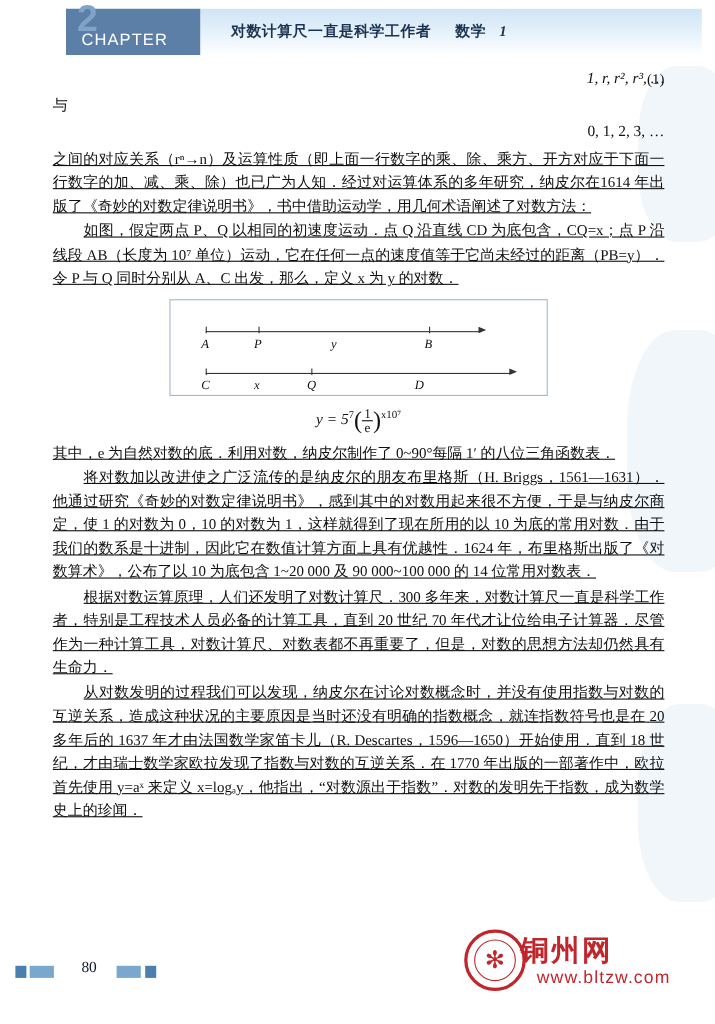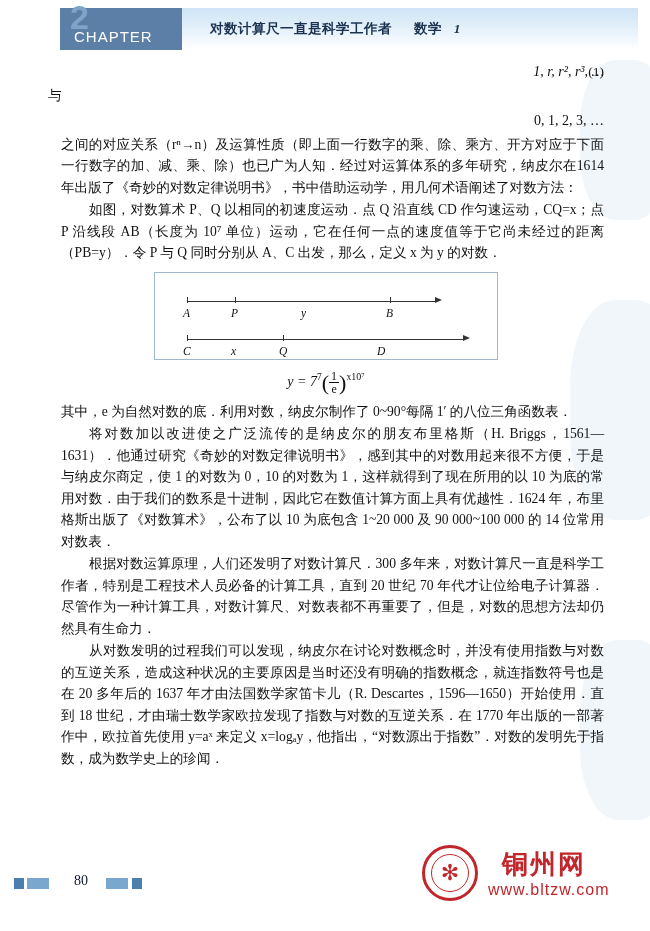--- a/index.html
+++ b/index.html
@@ -76,25 +76,26 @@
   }
 
   
   .content {
     position: absolute;
     left: 48px;
     top: 58px;
     width: 556px;
   }
   p.body {
-    margin: 0 0 1px 13px;
+    margin: 0 0 1px 0;
     font-size: 13.6px;
     line-height: 21.5px;
     text-align: justify;
     text-justify: inter-ideograph;
+    text-decoration: underline;
   }
   p.indent {
     text-indent: 28px;
   }
   .centered {
     text-align: right;
     margin: 4px 0 3px 0;
     font-size: 14px;
     line-height: 20px;
     position: relative;
@@ -226,21 +227,21 @@
     position: absolute;
     left: 50%;
     top: 50%;
     transform: translate(-50%, -50%);
     color: #c0262b;
     font-size: 22px;
     line-height: 22px;
   }
   .wm-name {
     position: absolute;
-    left: 80px;
+    left: 51px;
     top: 4px;
     font-size: 26px;
     color: #c0262b;
     font-weight: bold;
     letter-spacing: 2px;
   }
   .wm-url {
     position: absolute;
     left: 66px;
     top: 38px;
@@ -286,21 +287,21 @@
   </div>
 
   <div class="small-word">与</div>
 
   <div class="centered">
     <span>0, 1, 2, 3, …</span>
   </div>
 
   <p class="body">之间的对应关系（rⁿ→n）及运算性质（即上面一行数字的乘、除、乘方、开方对应于下面一行数字的加、减、乘、除）也已广为人知．经过对运算体系的多年研究，纳皮尔在1614 年出版了《奇妙的对数定律说明书》，书中借助运动学，用几何术语阐述了对数方法：</p>
 
-  <p class="body indent">如图，对数算术 P、Q 以相同的初速度运动．点 Q 沿直线 CD 作匀速运动，CQ=x；点 P 沿线段 AB（长度为 10⁷ 单位）运动，它在任何一点的速度值等于它尚未经过的距离（PB=y）．令 P 与 Q 同时分别从 A、C 出发，那么，定义 x 为 y 的对数．</p>
+  <p class="body indent">如图，假定两点 P、Q 以相同的初速度运动．点 Q 沿直线 CD 为底包含，CQ=x；点 P 沿线段 AB（长度为 10⁷ 单位）运动，它在任何一点的速度值等于它尚未经过的距离（PB=y）．令 P 与 Q 同时分别从 A、C 出发，那么，定义 x 为 y 的对数．</p>
 
   <div class="figure">
 
     <div class="fig-line" style="left:32px; top:28px; width:250px;"></div>
     <div class="arrow-head" style="left:280px; top:24.5px;"></div>
     <div class="tick" style="left:32px; top:24px;"></div>
     <div class="tick" style="left:80px; top:24px;"></div>
     <div class="tick" style="left:235px; top:24px;"></div>
     <div class="fig-label" style="left:28px; top:34px;">A</div>
     <div class="fig-label" style="left:76px; top:34px;">P</div>
@@ -312,21 +313,21 @@
     <div class="tick" style="left:32px; top:62px;"></div>
     <div class="tick" style="left:128px; top:62px;"></div>
     <div class="fig-label" style="left:28px; top:72px;">C</div>
     <div class="fig-label" style="left:76px; top:72px;">x</div>
     <div class="fig-label" style="left:124px; top:72px;">Q</div>
     <div class="fig-label" style="left:222px; top:72px;">D</div>
   </div>
 
 
   <div class="formula">
-    <span class="it">y = 7</span><sup>7</sup><span class="paren-big">(</span><span class="frac"><span class="num-part">1</span><span class="den-part">e</span></span><span class="paren-big">)</span><sup><span>x</span><span style="font-size:10px;">10⁷</span></sup>
+    <span class="it">y = 5</span><sup>7</sup><span class="paren-big">(</span><span class="frac"><span class="num-part">1</span><span class="den-part">e</span></span><span class="paren-big">)</span><sup><span>x</span><span style="font-size:10px;">10⁷</span></sup>
   </div>
 
   <p class="body">其中，e 为自然对数的底．利用对数，纳皮尔制作了 0~90°每隔 1′ 的八位三角函数表．</p>
 
   <p class="body indent">将对数加以改进使之广泛流传的是纳皮尔的朋友布里格斯（H. Briggs，1561—1631）．他通过研究《奇妙的对数定律说明书》，感到其中的对数用起来很不方便，于是与纳皮尔商定，使 1 的对数为 0，10 的对数为 1，这样就得到了现在所用的以 10 为底的常用对数．由于我们的数系是十进制，因此它在数值计算方面上具有优越性．1624 年，布里格斯出版了《对数算术》，公布了以 10 为底包含 1~20 000 及 90 000~100 000 的 14 位常用对数表．</p>
 
   <p class="body indent">根据对数运算原理，人们还发明了对数计算尺．300 多年来，对数计算尺一直是科学工作者，特别是工程技术人员必备的计算工具，直到 20 世纪 70 年代才让位给电子计算器．尽管作为一种计算工具，对数计算尺、对数表都不再重要了，但是，对数的思想方法却仍然具有生命力．</p>
 
   <p class="body indent">从对数发明的过程我们可以发现，纳皮尔在讨论对数概念时，并没有使用指数与对数的互逆关系，造成这种状况的主要原因是当时还没有明确的指数概念，就连指数符号也是在 20 多年后的 1637 年才由法国数学家笛卡儿（R. Descartes，1596—1650）开始使用．直到 18 世纪，才由瑞士数学家欧拉发现了指数与对数的互逆关系．在 1770 年出版的一部著作中，欧拉首先使用 y=aˣ 来定义 x=logₐy，他指出，“对数源出于指数”．对数的发明先于指数，成为数学史上的珍闻．</p>
 

